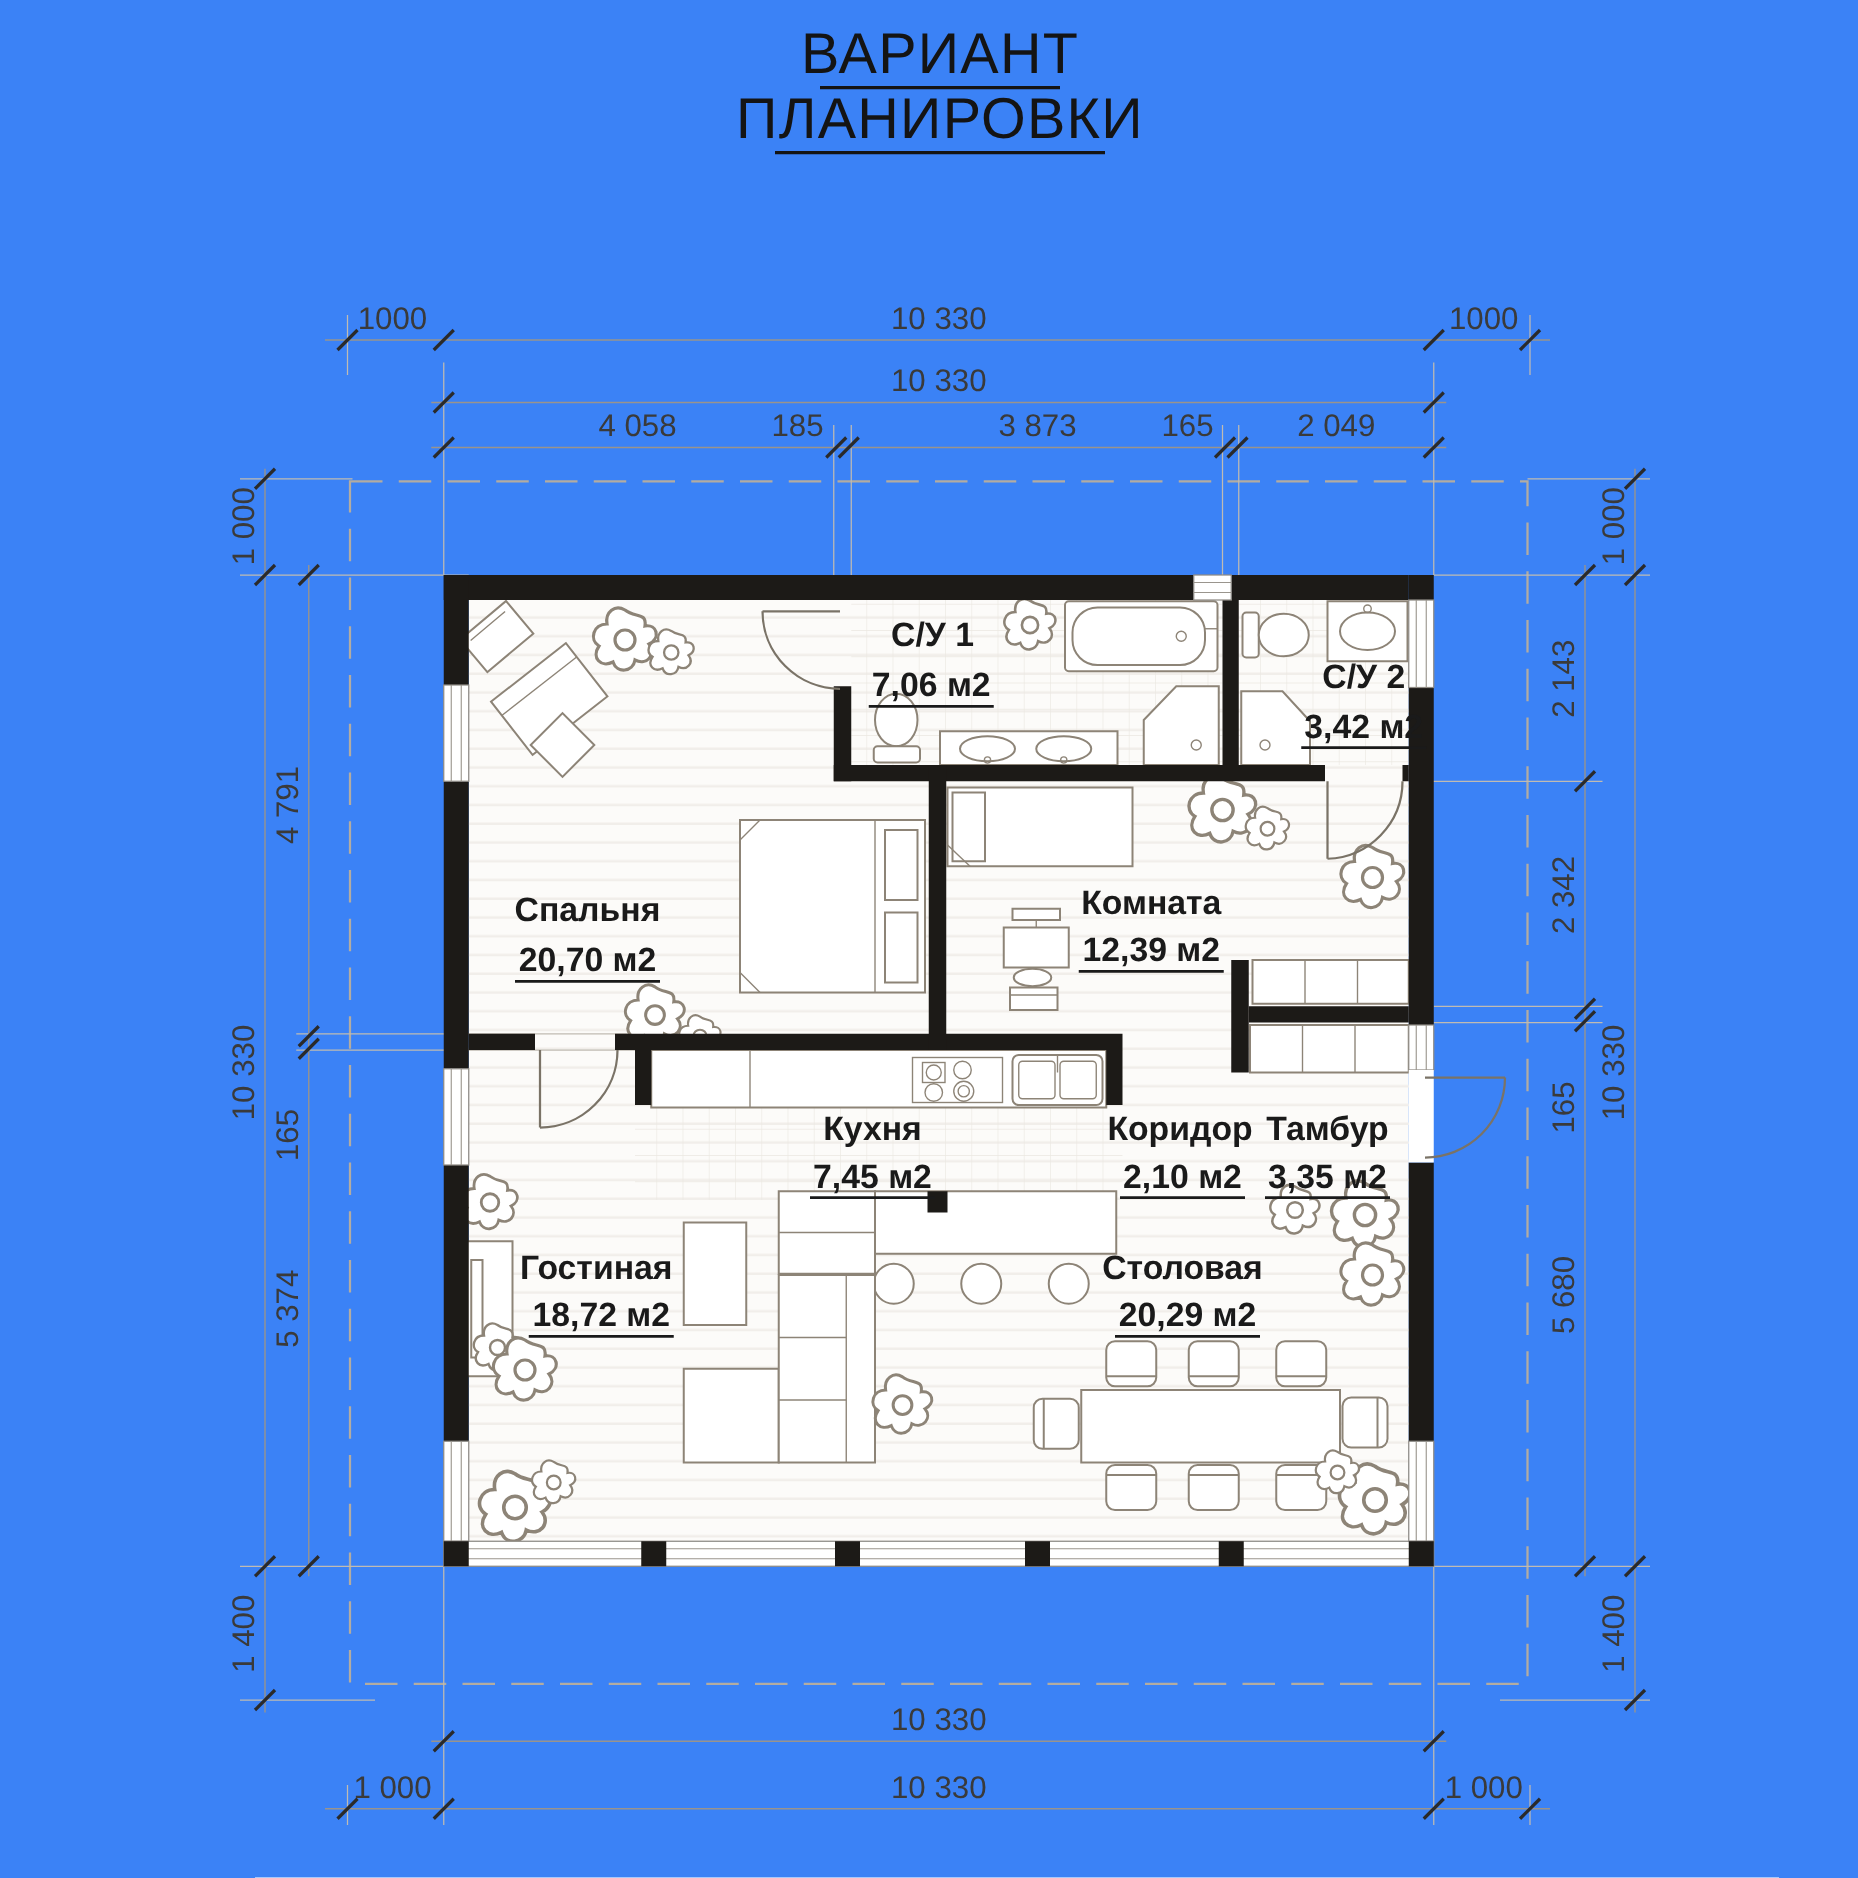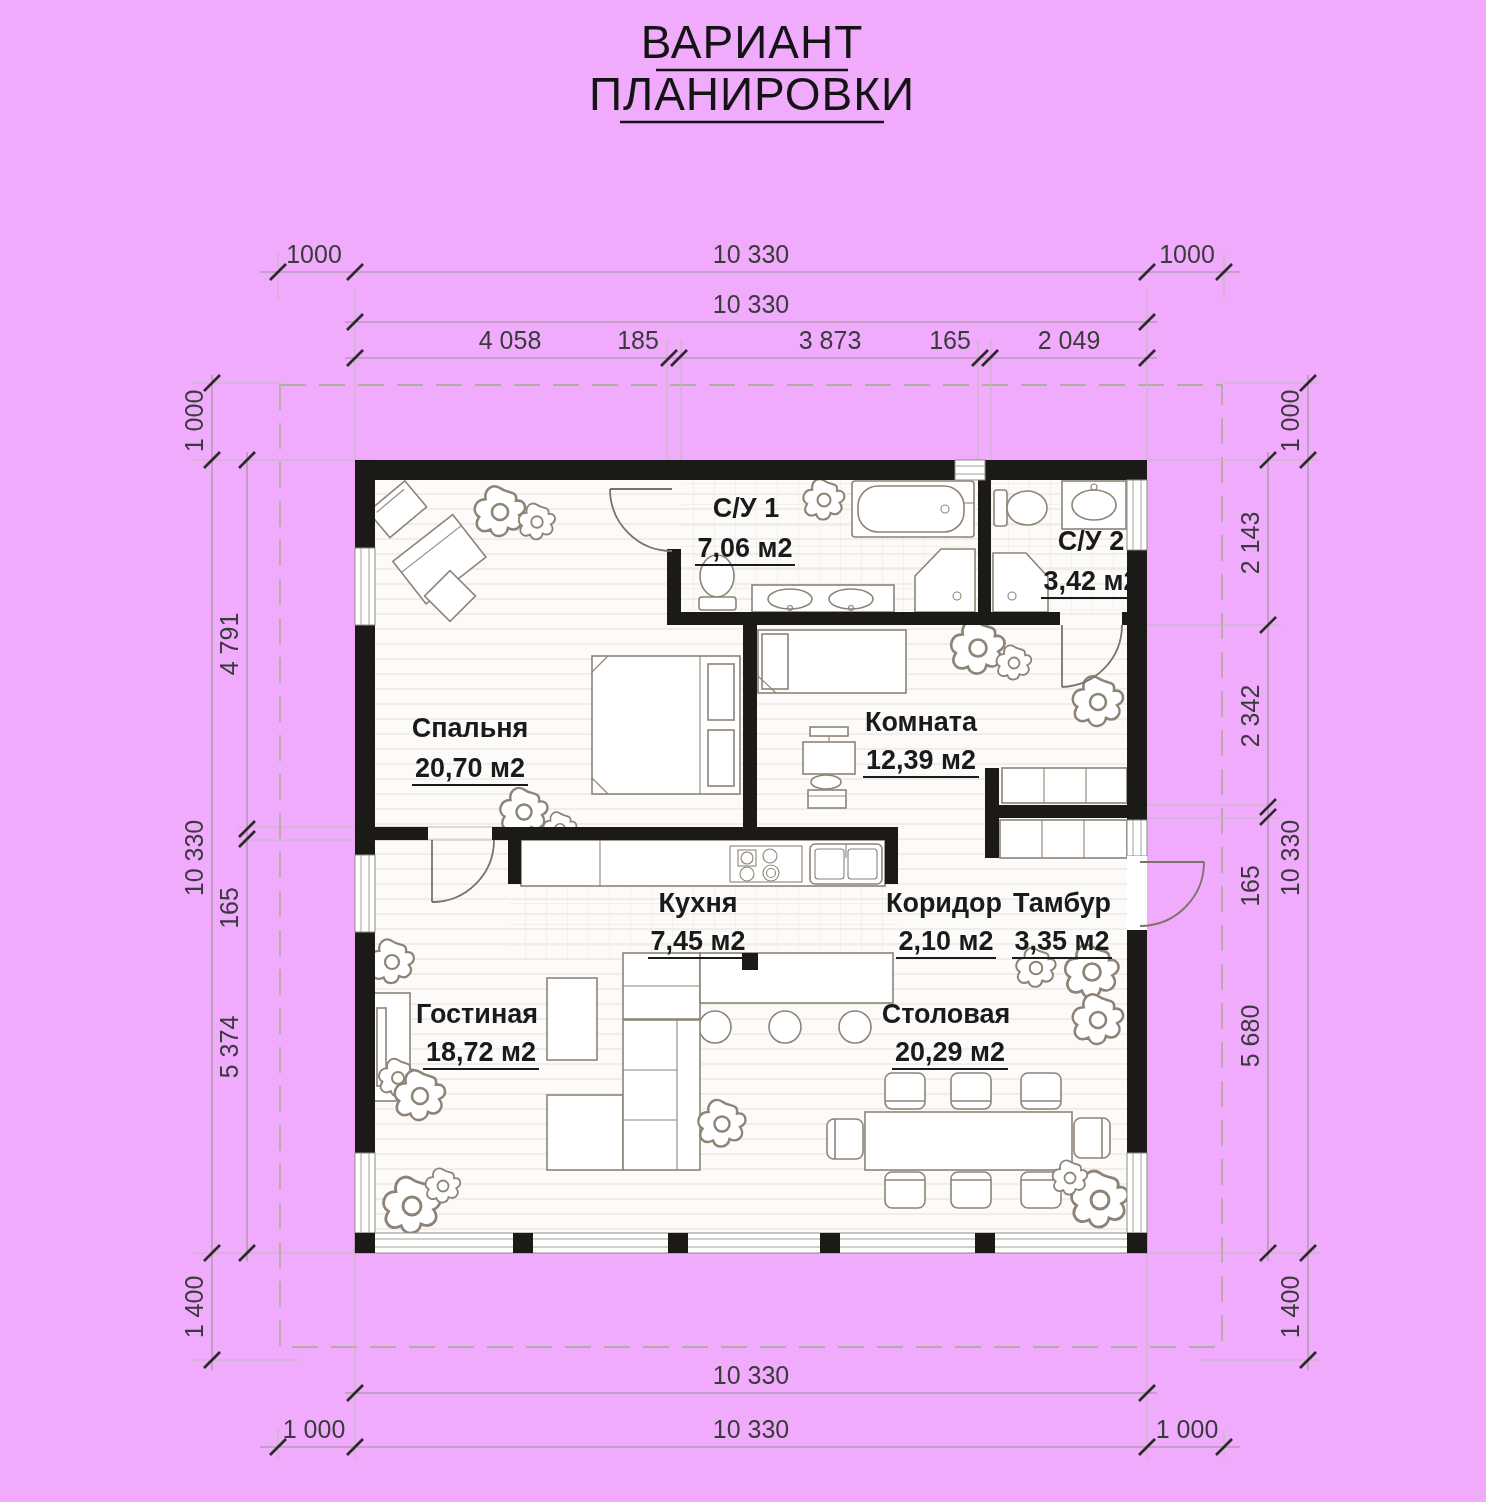--- a/index.html
+++ b/index.html
@@ -1,16 +1,16 @@
 <!DOCTYPE html>
 <html><head>
 <meta charset="utf-8">
 <style>
   html,body{margin:0;padding:0;background:#ffffff;}
-  .stage{position:relative;width:1486px;height:1502px;background:#f0abfc;overflow:hidden;
+  .stage{position:relative;width:1486px;height:1502px;background:#3b82f6;overflow:hidden;
          font-family:"Liberation Sans", sans-serif;}
   svg{position:absolute;left:0;top:0;}
   .wall{fill:#1c1a17;stroke:none;}
   .win{fill:#ffffff;stroke:#8f8b84;stroke-width:1;}
   .winline{stroke:#9a958d;stroke-width:0.9;fill:none;}
   .furn{stroke:#8d8477;stroke-width:1.6;fill:#ffffff;}
   .furnthin{stroke:#8d8477;stroke-width:1.1;fill:none;}
   .door{stroke:#7a7367;stroke-width:1.8;fill:none;}
   .dim{stroke:#9a948c;stroke-width:1.1;fill:none;}
   .ext{stroke:#c0bbb2;stroke-width:1;fill:none;}

